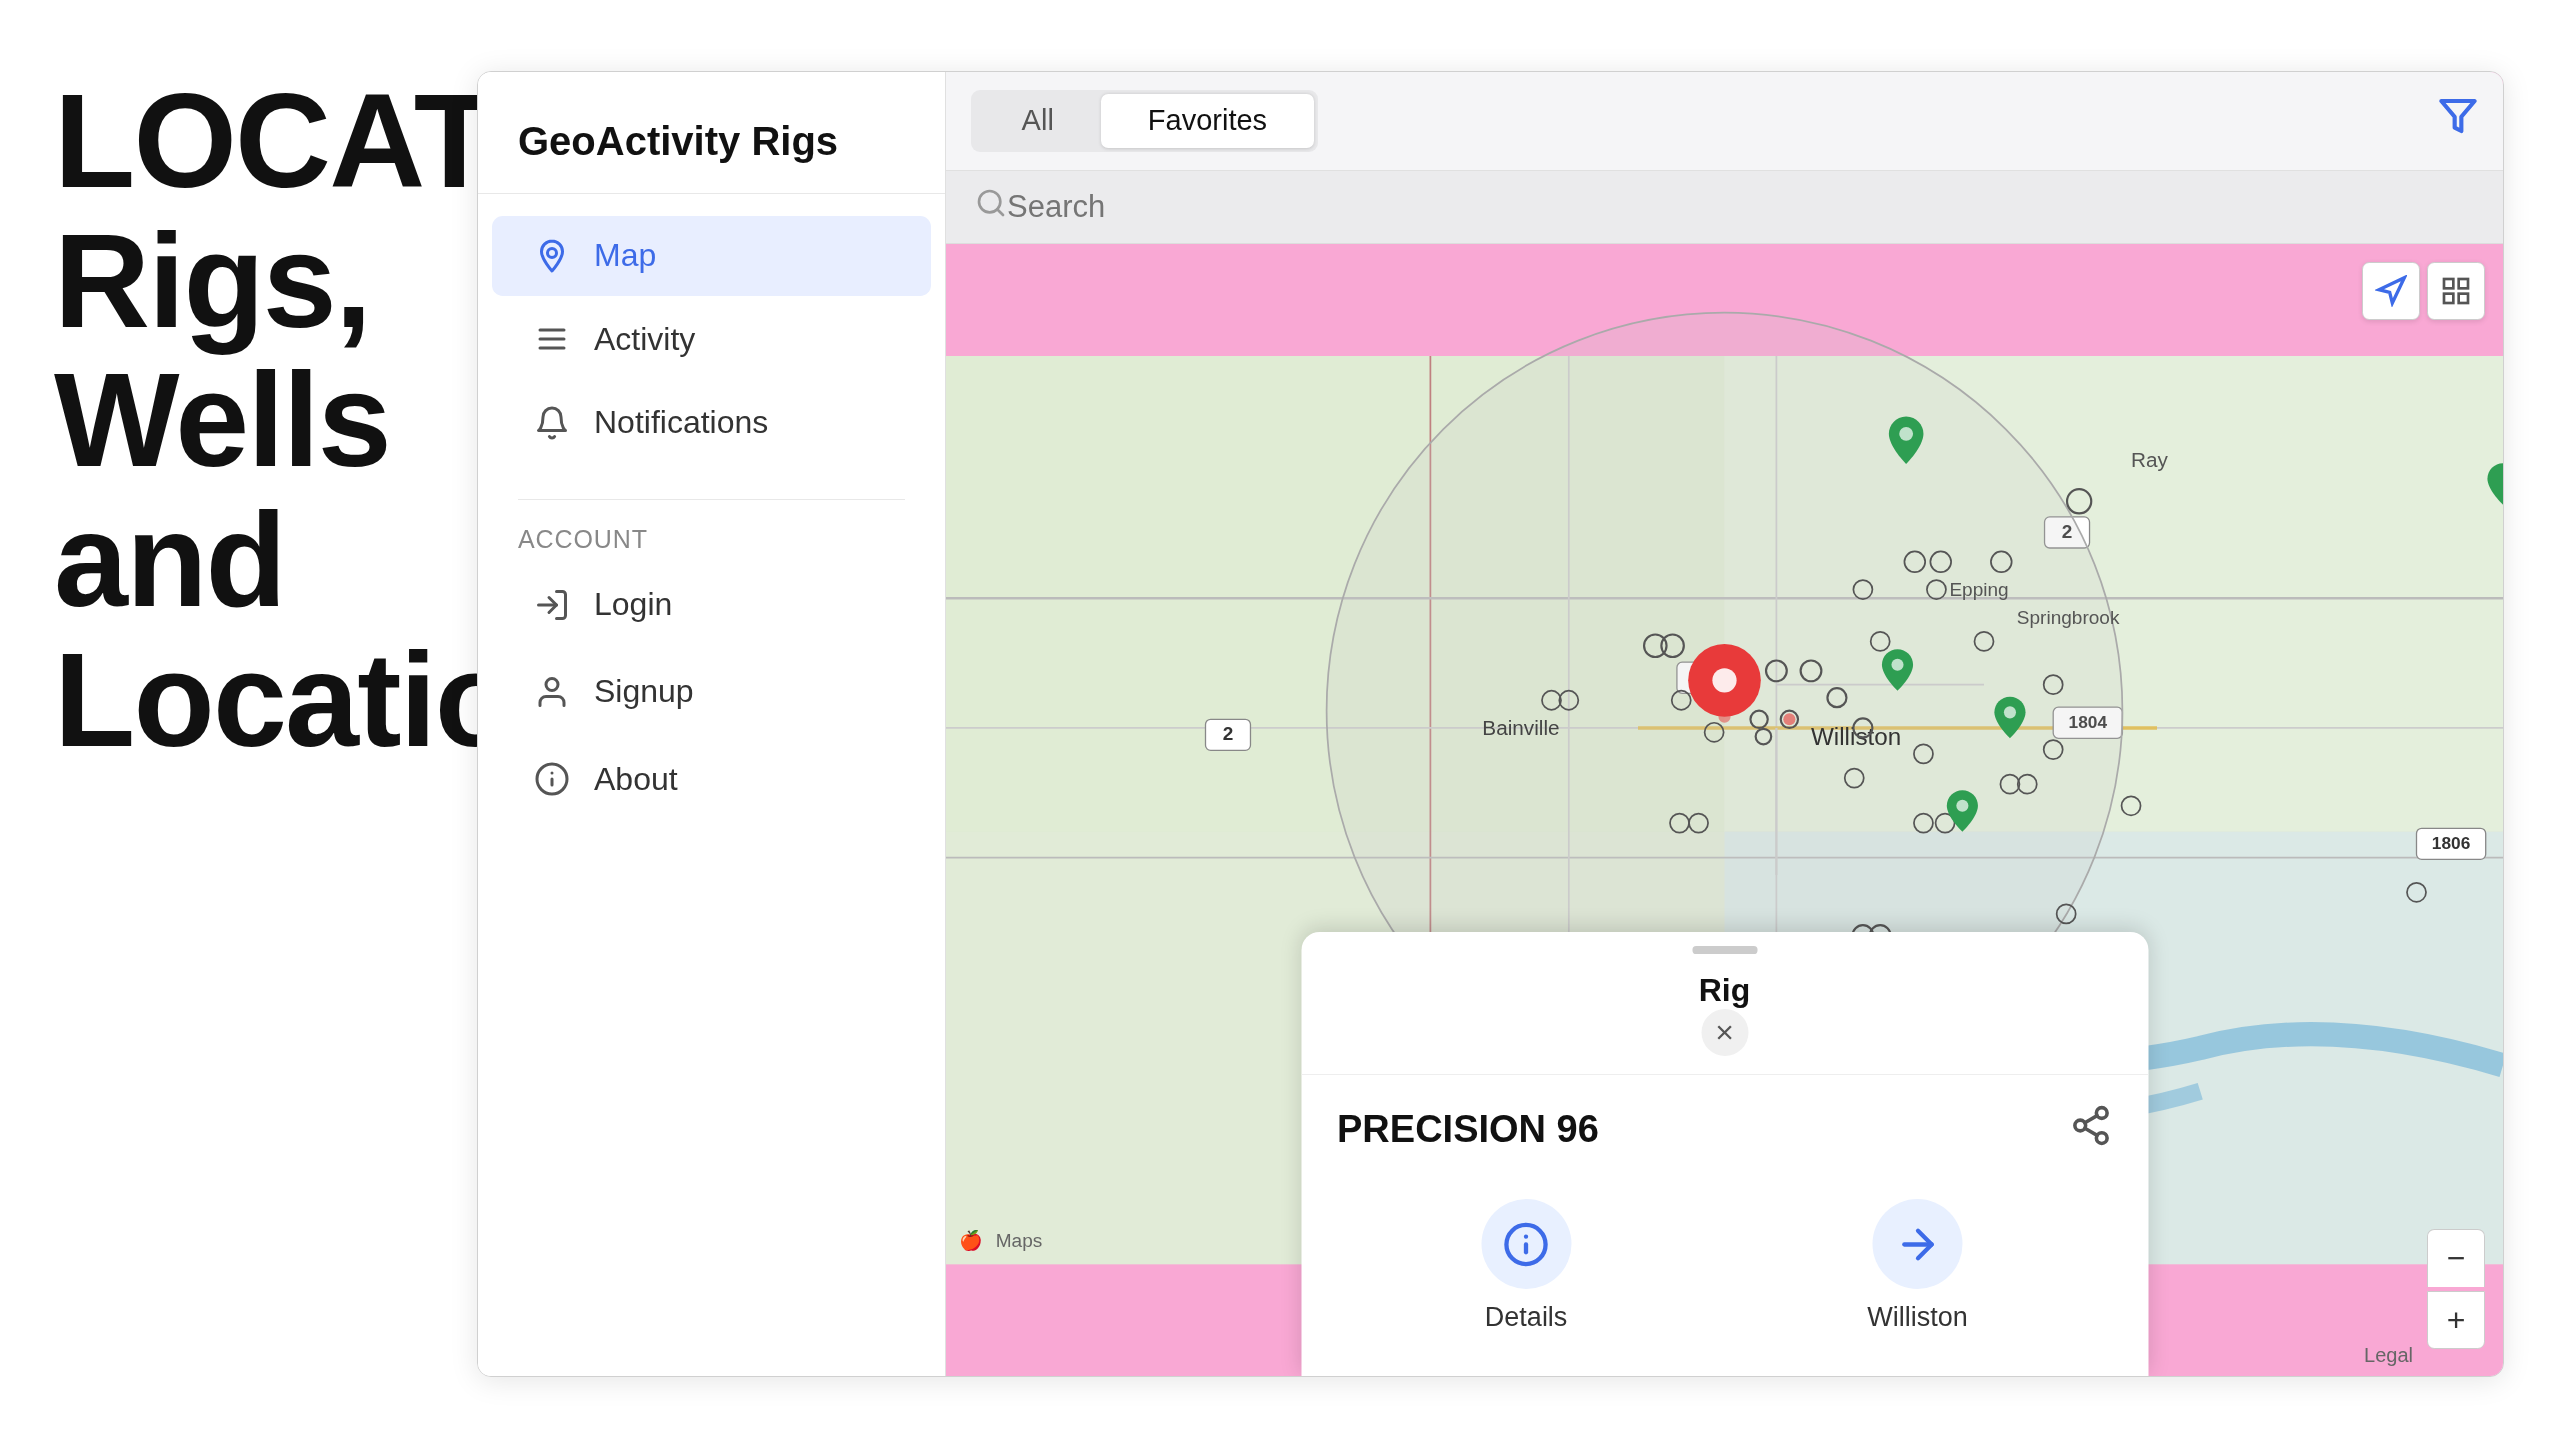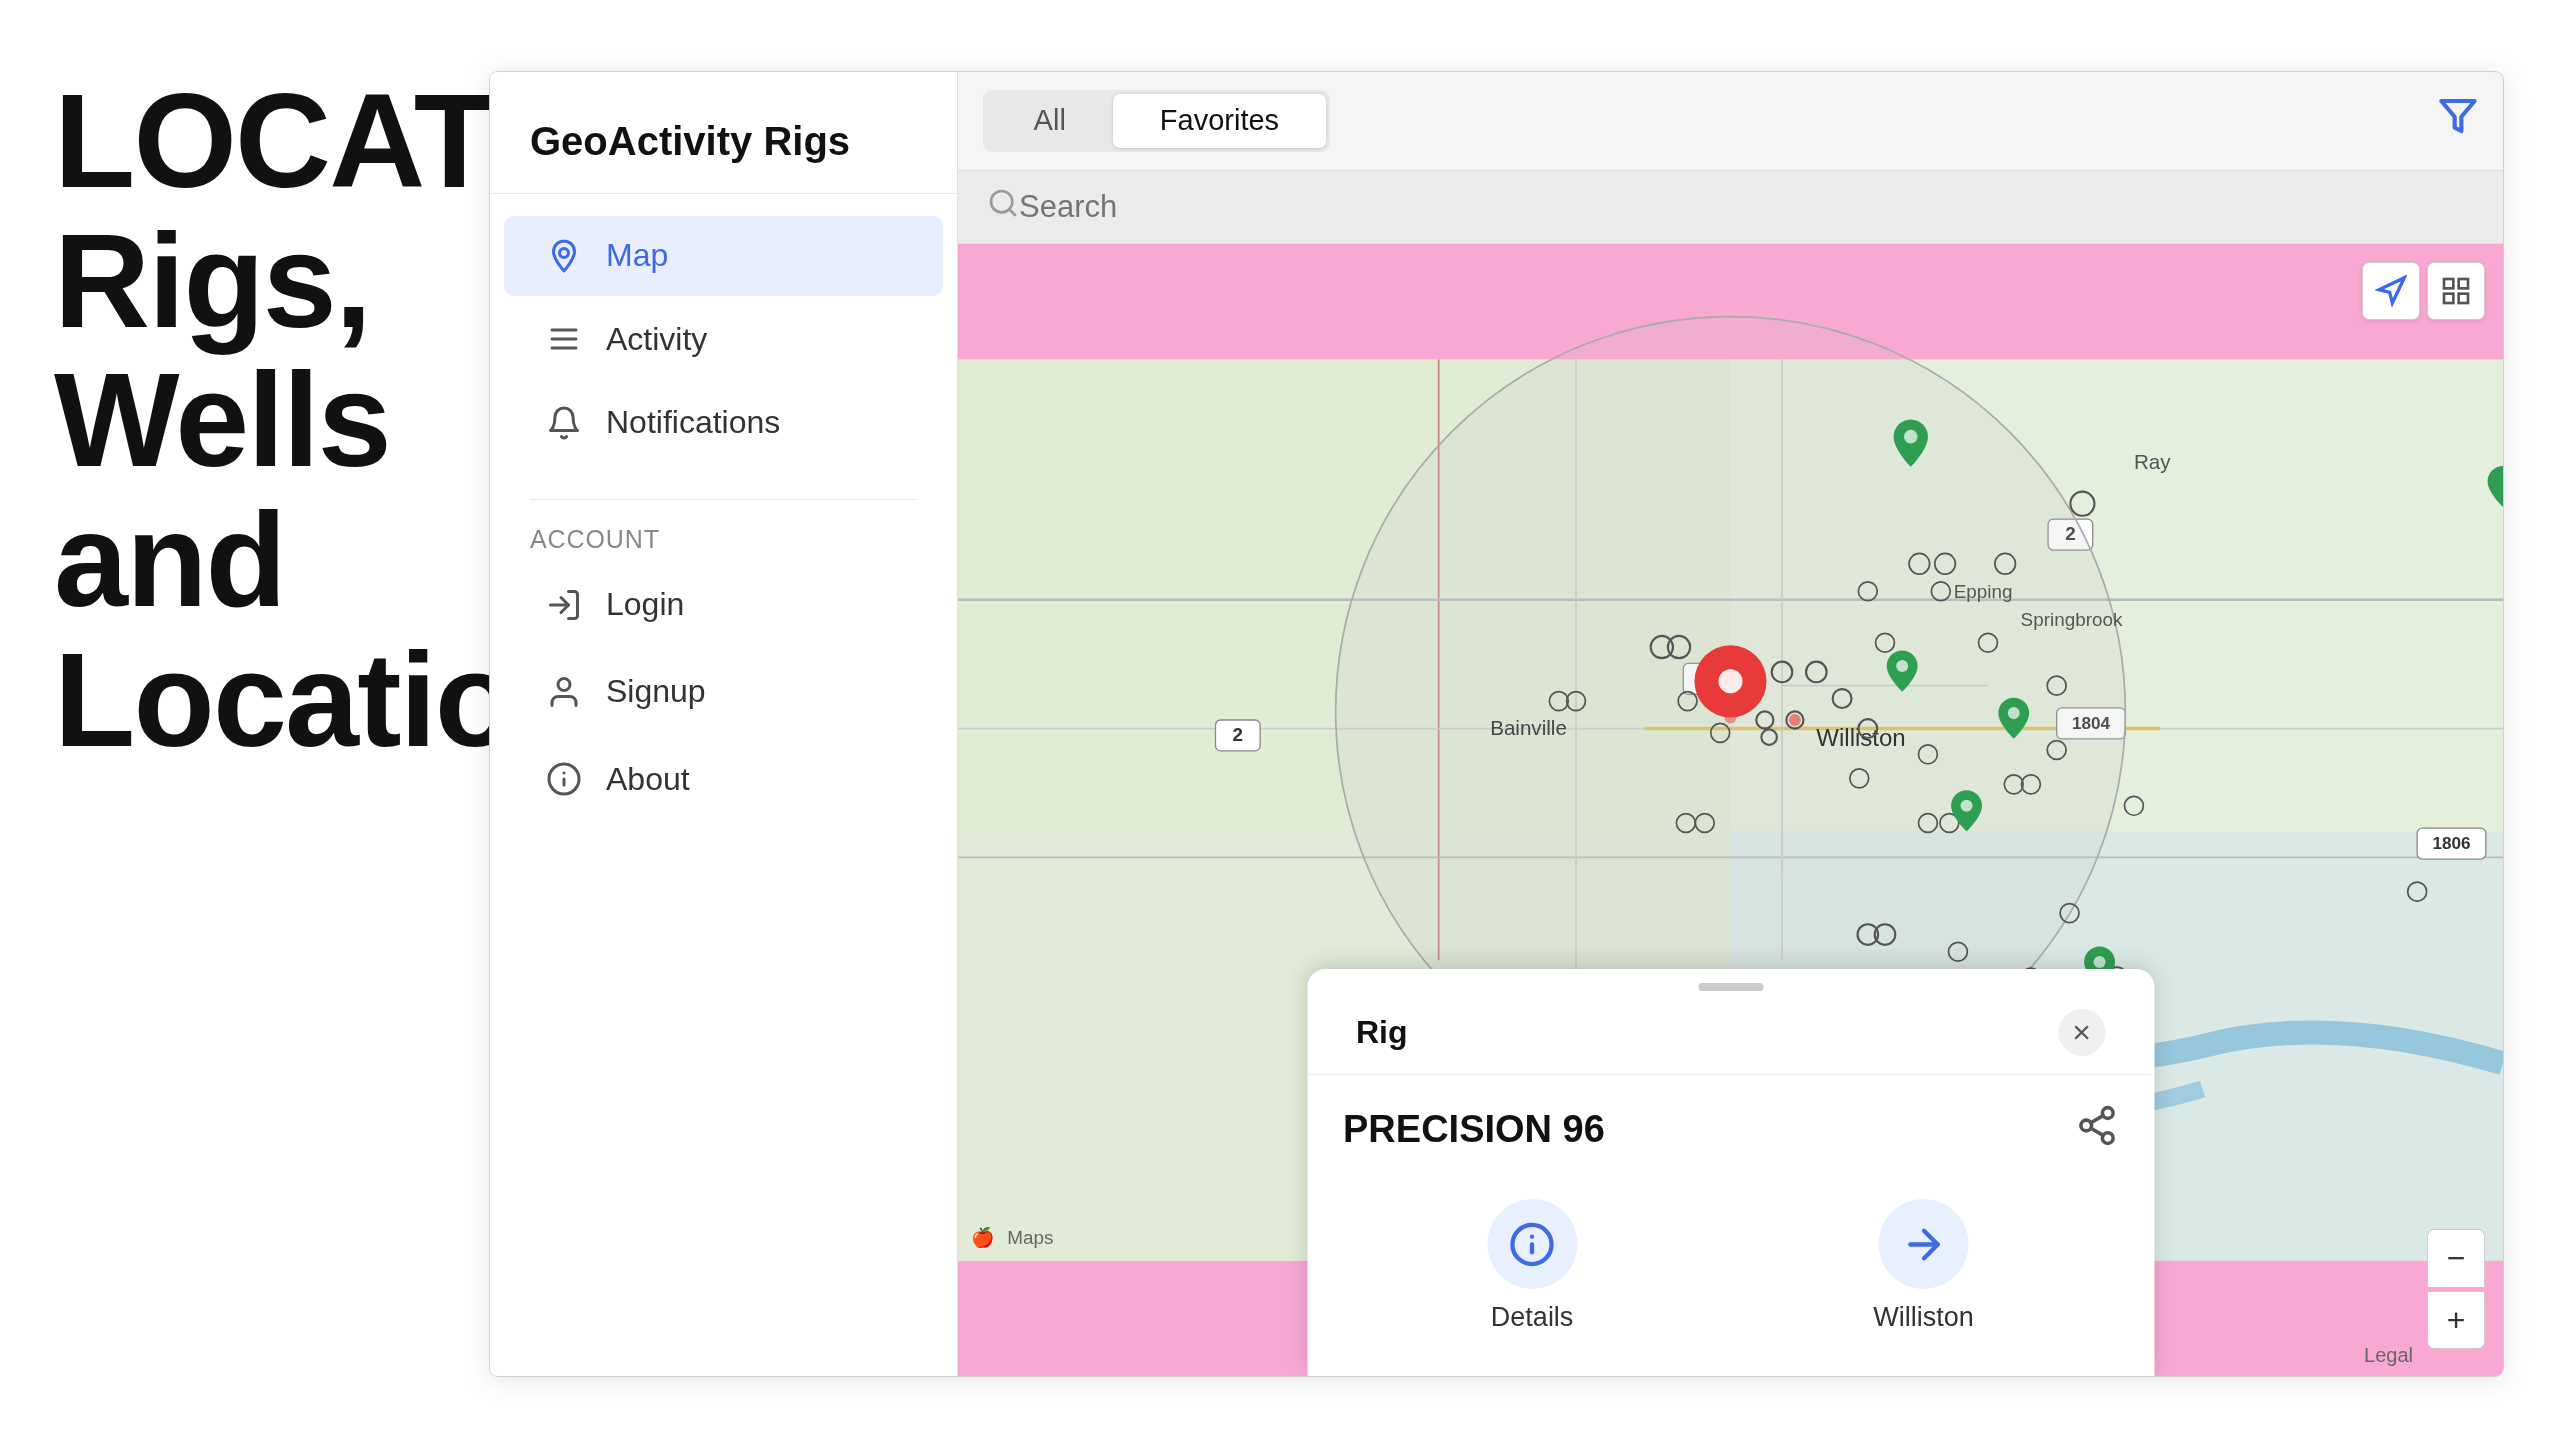--- a/index.html
+++ b/index.html
@@ -25,23 +25,23 @@
       font-size: 133px;
       font-weight: 900;
       line-height: 1.05;
       color: #111;
       letter-spacing: -1.8px;
     }
 
     
     .app-window {
       flex: 1;
-      margin: 54px 72px 54px 12px;
+      margin: 54px 72px 54px 0;
       border: 0.9px solid #d0d0d0;
-      border-radius: 9px;
+      border-radius: 14px;
       overflow: hidden;
       display: flex;
       flex-direction: row;
       background: #fff;
       box-shadow: 0 3.6px 29px rgba(0,0,0,0.10);
       height: 1306px;
     }
 
     
     .sidebar {
@@ -262,20 +262,21 @@
       background: #ccc;
       border-radius: 3.6px;
       margin: 14.4px auto 0 auto;
     }
     .popup-header {
       display: flex;
       align-items: center;
       justify-content: space-between;
       padding: 18px 49px;
       border-bottom: 0.9px solid #eee;
+      flex-direction: column;
     }
     .popup-title {
       font-size: 32px;
       font-weight: 600;
       color: #111;
     }
     .popup-close {
       font-size: 32px;
       color: #555;
       cursor: pointer;

